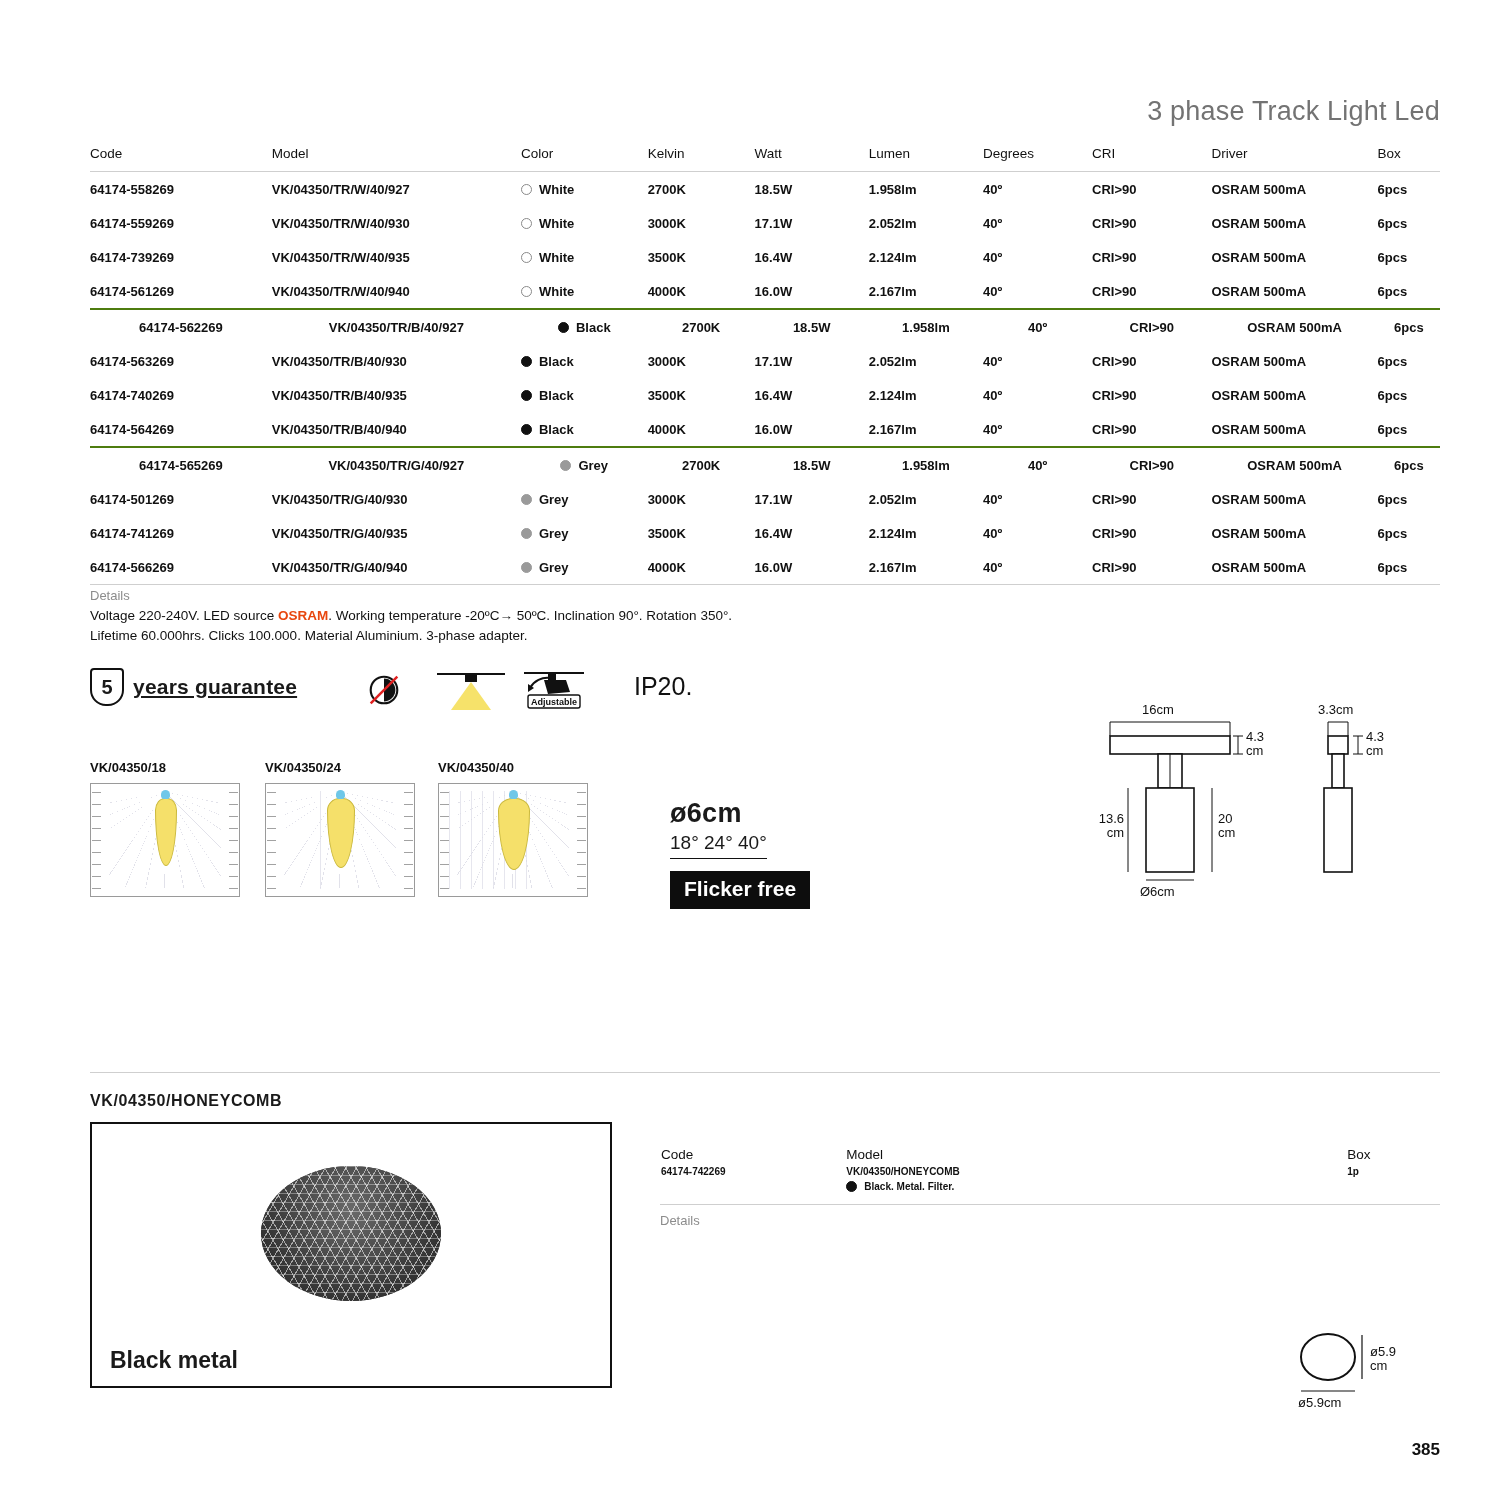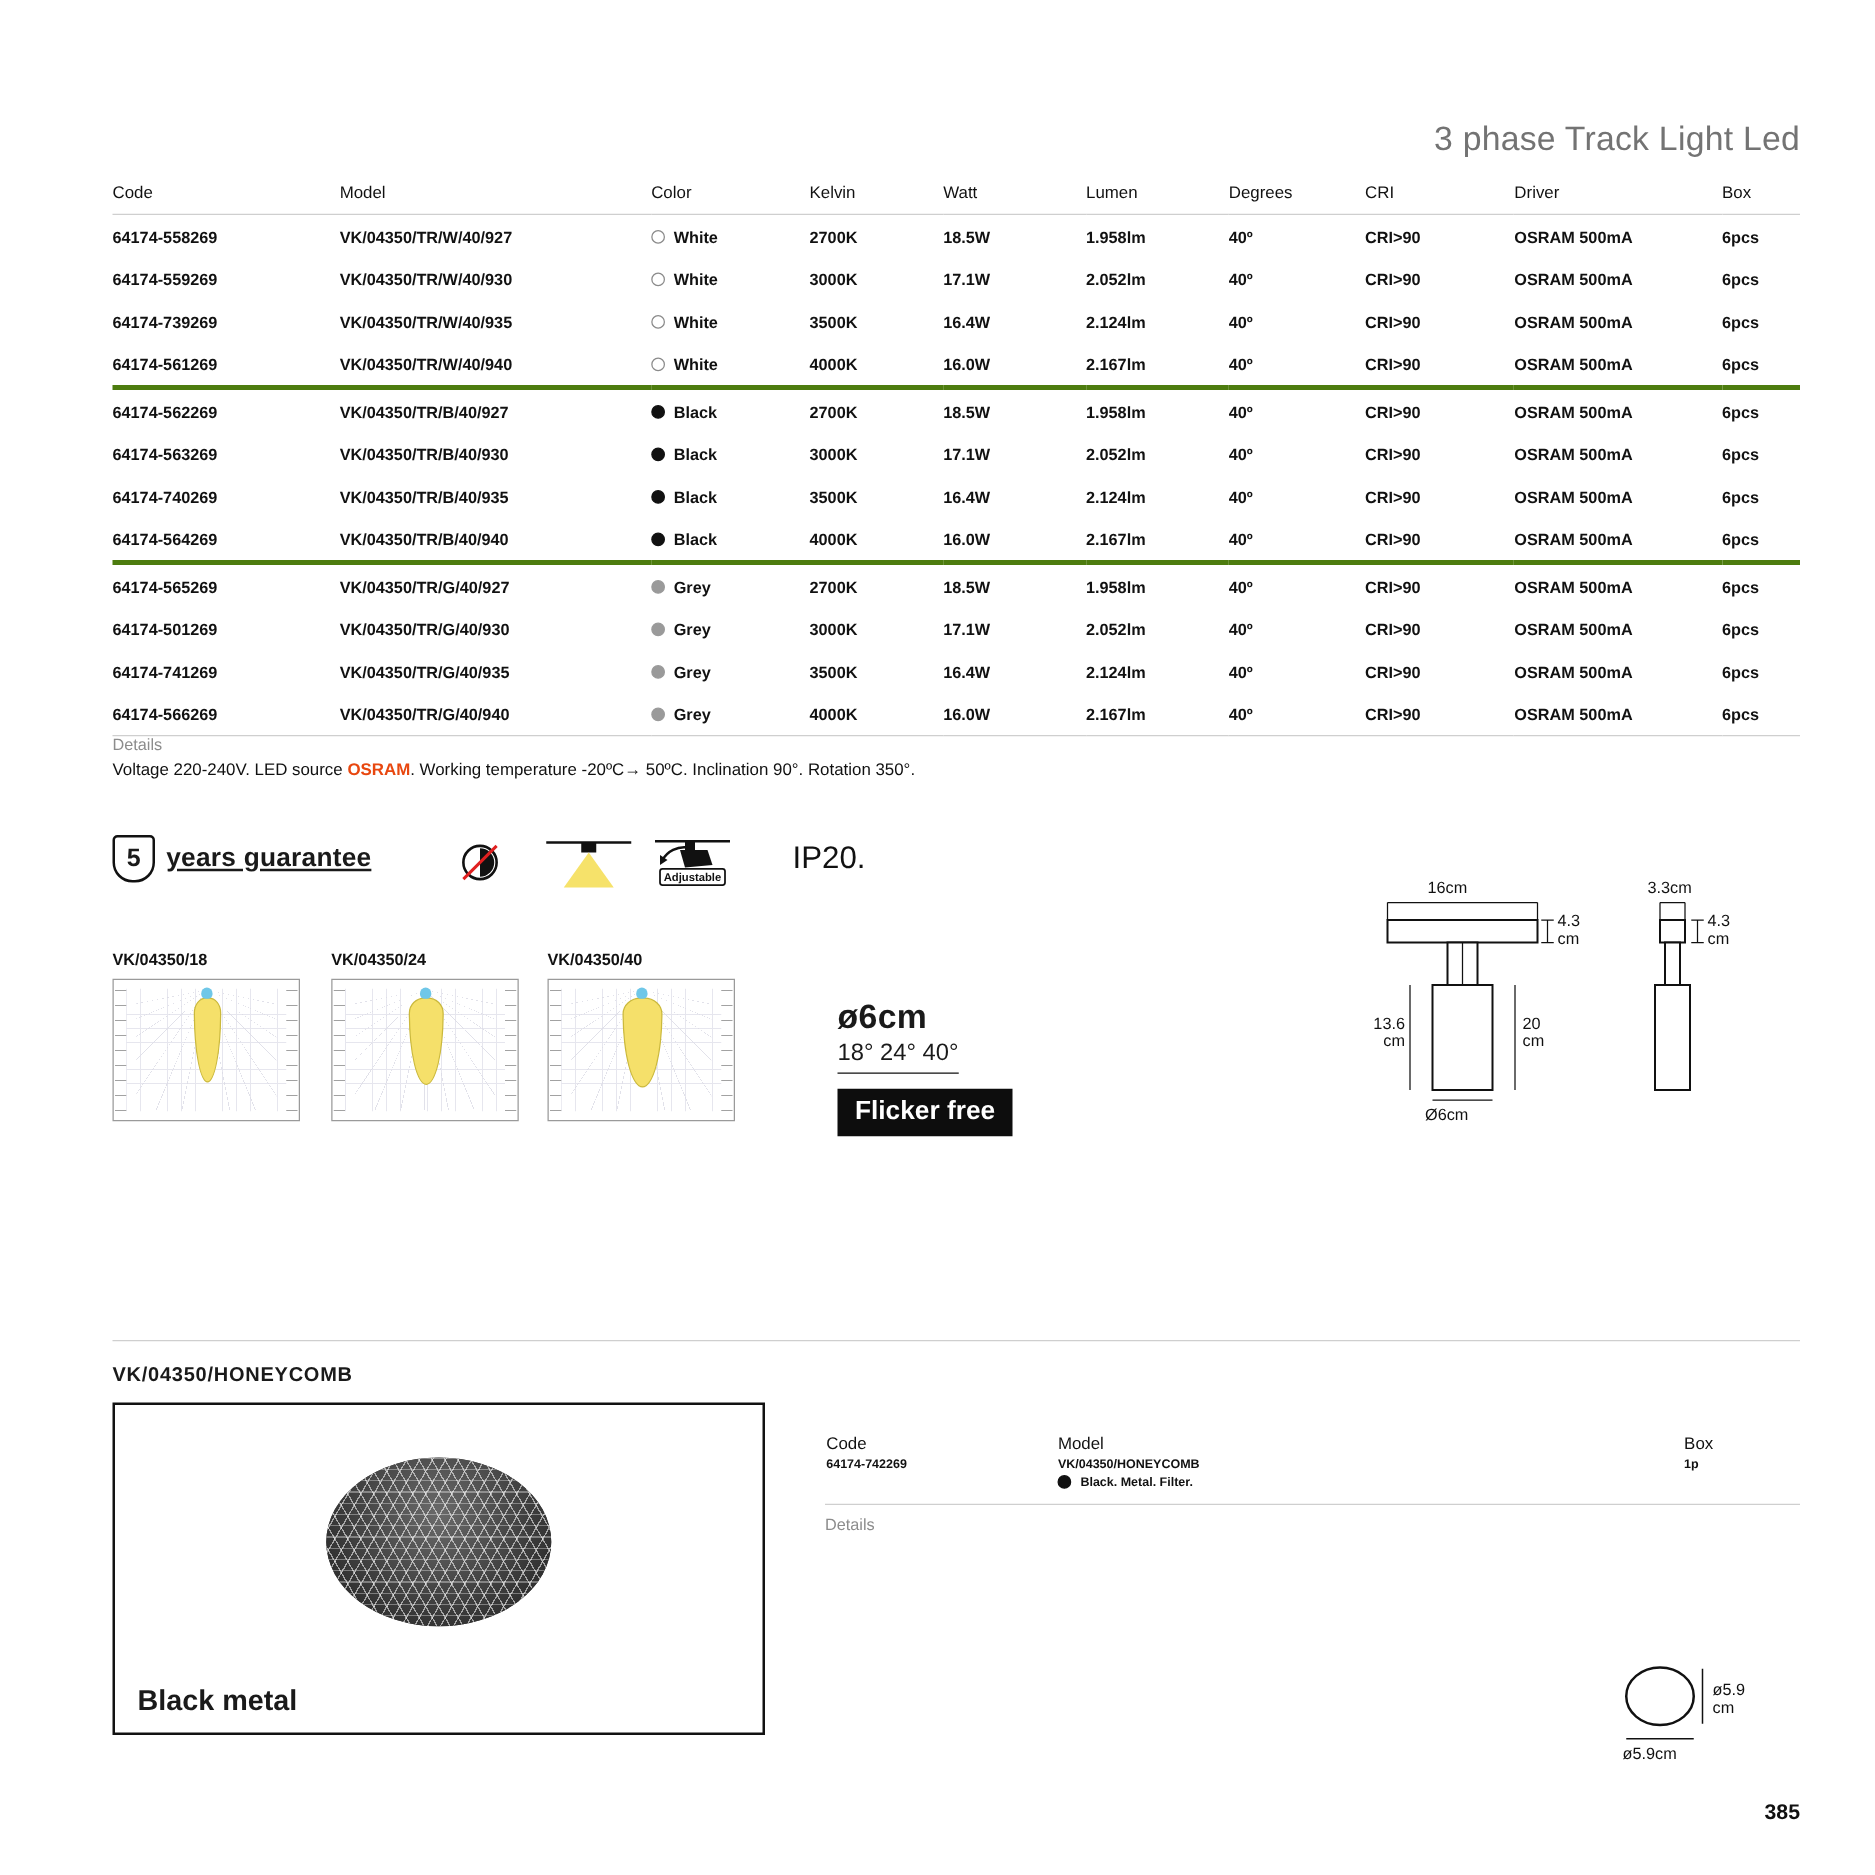--- a/index.html
+++ b/index.html
@@ -45,21 +45,22 @@
     border-bottom:1px solid #cfcfcf;
   }
   table.spec td{
     padding:9.5px 0;
     font-size:13px;
     font-weight:bold;
     color:#111;
     white-space:nowrap;
   }
   table.spec tr.grp-start td{
-    border-top:4px solid #4d7c0f;
+    border-top:2px solid #4d7c0f;
+    text-align:center;
   }
   table.spec tr:last-child td{
     border-bottom:1px solid #cfcfcf;
   }
   .col-code{width:175px;}
   .col-model{width:240px;}
   .col-color{width:122px;}
   .col-kelvin{width:103px;}
   .col-watt{width:110px;}
   .col-lumen{width:110px;}
@@ -438,20 +439,23 @@
             <td class="col-box">6pcs</td>
           </tr>
         </tbody>
     </table>
   </div>
 
   <div class="details-block">
     <div class="details-label">Details</div>
     <div class="details-line">
       <span>Voltage </span><b>220-240V</b><span>. LED source </span><span class="osram">OSRAM</span><span>. Working temperature </span><b>-20ºC→ 50ºC</b><span>. Inclination </span><b>90°</b><span>. Rotation </span><b>350°</b><span>.</span>
+    </div>
+    <div class="details-line">
+      <span>Lifetime </span><b>60.000hrs</b><span>. Clicks </span><b>100.000</b><span>. Material </span><b>Aluminium</b><span>. 3-phase adapter.</span>
     </div>
   </div>
 
   <div class="icon-row">
     <div class="guarantee">
       <div class="shield">
         <span>5</span>
       </div>
       <div class="guarantee-text">years guarantee</div>
     </div>

